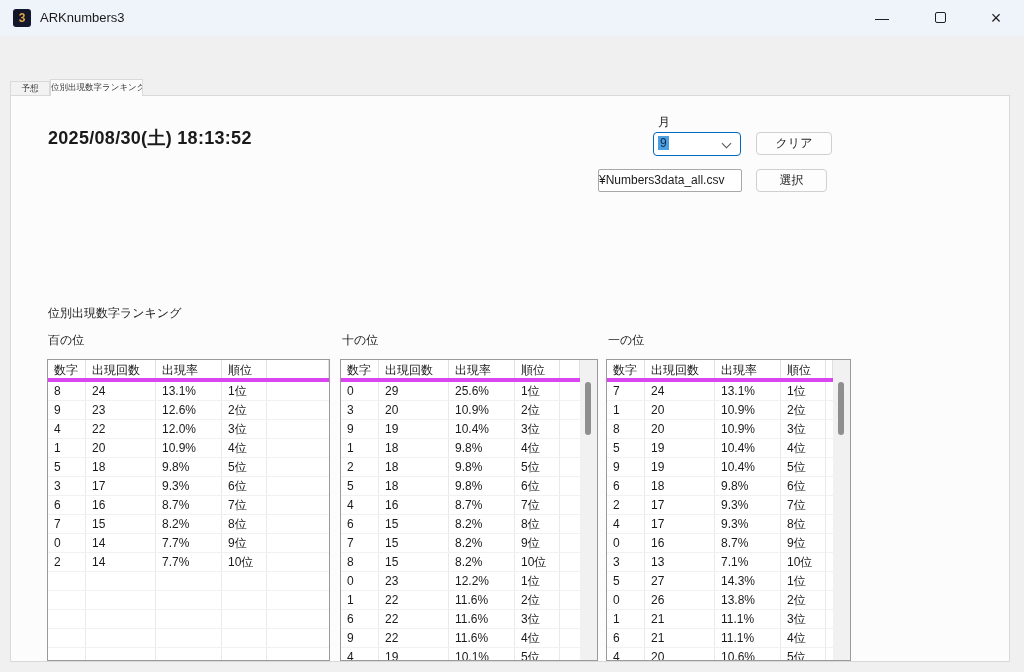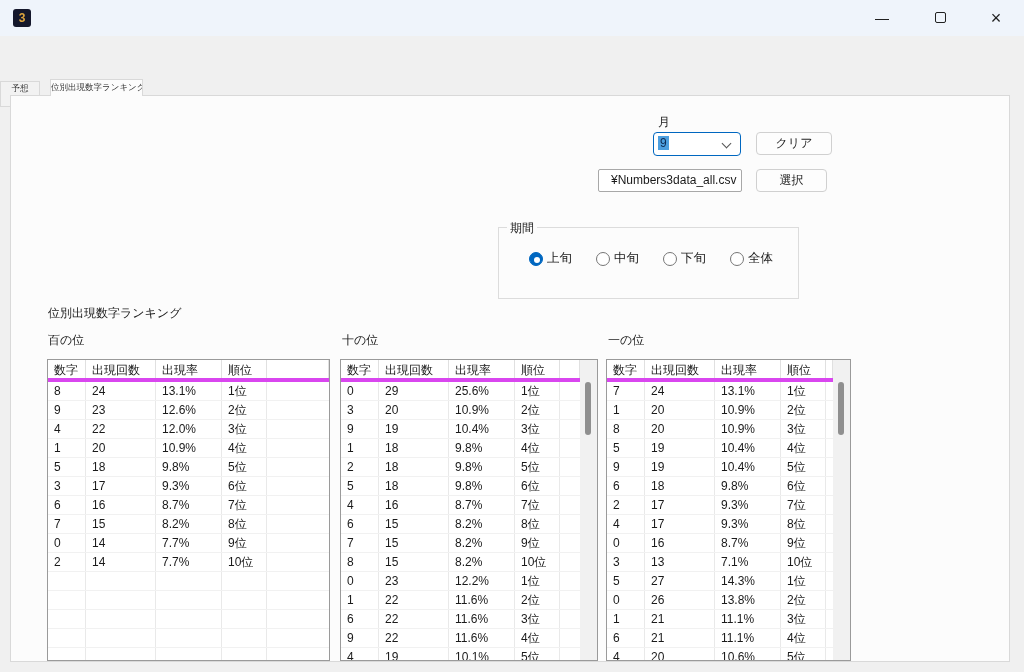--- a/index.html
+++ b/index.html
@@ -18,42 +18,42 @@
   .winbtn.max .sq { display:inline-block; width:11px; height:11px; border:1.2px solid #202020; border-radius:2px; margin-top:12px; }
   .winbtn.close { left:973px; font-size:18px; }
 
   
   .menubar { position:absolute; left:0; top:36px; width:1024px; height:24px; background:#fafafa; }
   .menu-item { position:absolute; left:8px; top:0; height:24px; line-height:24px; font-size:12px; padding:0 4px; }
 
   
   .tab { position:absolute; font-size:8.5px; color:#333; text-align:center; background:#f2f2f2;
          border:1px solid #d9d9d9; overflow:hidden; white-space:nowrap; }
-  .tab.t0 { left:0; top:81px; width:40px; height:26px; line-height:13px; }
+  .tab.t0 { left:10px; top:81px; width:40px; height:26px; line-height:13px; }
   .tab.active { background:#fcfcfc; border-bottom:none; z-index:3; }
   .tab.t1 { left:50px; top:79px; width:93px; height:17px; line-height:15px; }
 
   .panel { position:absolute; left:10px; top:95px; width:1000px; height:567px; background:#fcfcfc; border:1px solid #d9d9d9; z-index:1; }
 
   .datetime { position:absolute; left:48px; top:126px; font-size:18px; font-weight:bold; letter-spacing:.3px; color:#1a1a1a; }
 
   .month-label { position:absolute; left:658px; top:114px; font-size:12px; }
   .combo { position:absolute; left:653px; top:132px; width:88px; height:24px; background:#fff;
            border:1.5px solid #0067c0; border-radius:4px; font-size:12px; line-height:21px; }
   .combo .val { margin-left:4px; background:#4d9fdf; color:#0d2b52; padding:0 2px; }
   .combo .chev { position:absolute; right:10px; top:7px; width:7px; height:7px;
                  border-left:1.4px solid #555; border-bottom:1.4px solid #555; transform:rotate(-45deg); }
 
   .btn { position:absolute; background:#fdfdfd; border:1px solid #d0d0d0; border-radius:4px;
          font-size:12px; text-align:center; color:#1a1a1a; }
   .btn-clear { left:756px; top:132px; width:76px; height:23px; line-height:21px; }
   .btn-select { left:756px; top:169px; width:71px; height:23px; line-height:21px; }
 
   .file-input { position:absolute; left:598px; top:169px; width:144px; height:23px; background:#fff;
-                border:1px solid #a8a8a8; border-radius:2px; font-size:12px; line-height:21px; padding-left:12px;
+                border:1px solid #a8a8a8; border-radius:2px; font-size:12px; line-height:21px; padding-left:0;
                 white-space:nowrap; overflow:hidden; }
 
   .groupbox { position:absolute; left:498px; top:227px; width:301px; height:72px; border:1px solid #dcdcdc; }
   .groupbox .gb-label { position:absolute; left:8px; top:-8px; background:#fcfcfc; padding:0 3px; font-size:12px; }
   .radio-row { position:absolute; left:30px; top:22px; display:flex; gap:24px; }
   .radio-opt { display:flex; align-items:center; gap:4px; font-size:12.5px; }
   .radio-circle { width:14px; height:14px; border-radius:50%; background:#fff; border:1px solid #767676; }
   .radio-opt.selected .radio-circle { background:#0067c0; border-color:#0067c0; position:relative; }
   .radio-opt.selected .radio-circle::after { content:""; position:absolute; left:4px; top:4px; width:6px; height:6px;
                  border-radius:50%; background:#fff; }
@@ -73,63 +73,44 @@
   .sbar { position:absolute; right:0; top:0; bottom:0; width:17px; background:#f1f1f1; }
   .sbar .thumb { position:absolute; left:5px; top:22px; width:6px; height:53px; background:#8f8f8f; border-radius:3px; }
 </style>
 </head>
 <body>
 
 <div class="window">
 
   <div class="titlebar">
     <div class="app-icon">3</div>
+    <div class="title-text">ARKnumbers3</div>
     <div class="winbtn min">—</div>
     <div class="winbtn max"><span class="sq"></span></div>
     <div class="winbtn close">×</div>
   </div>
 
 
   <div class="tab t0">予想</div>
   <div class="tab t1 active">位別出現数字ランキング</div>
 
   <div class="panel"></div>
 
+  <div class="datetime" style="z-index:2;">2025/08/30(土) 18:13:52</div>
 
   <div class="month-label" style="z-index:2;">月</div>
   <div class="combo" style="z-index:2;">
     <span class="val">9</span>
     <span class="chev"></span>
   </div>
   <div class="btn btn-clear" style="z-index:2;">クリア</div>
 
   <div class="file-input" style="z-index:2;">¥Numbers3data_all.csv</div>
   <div class="btn btn-select" style="z-index:2;">選択</div>
 
-  <div class="groupbox" style="z-index:2;">
-    <div class="gb-label">期間</div>
-    <div class="radio-row">
-        <div class="radio-opt selected">
-          <span class="radio-circle"></span>
-          <span>上旬</span>
-        </div>
-        <div class="radio-opt">
-          <span class="radio-circle"></span>
-          <span>中旬</span>
-        </div>
-        <div class="radio-opt">
-          <span class="radio-circle"></span>
-          <span>下旬</span>
-        </div>
-        <div class="radio-opt">
-          <span class="radio-circle"></span>
-          <span>全体</span>
-        </div>
-      </div>
-  </div>
 
   <div class="section-label" style="z-index:2;">位別出現数字ランキング</div>
 
   <div class="tbl-label" style="left:48px; z-index:2;">百の位</div>
   <div class="tbl-label" style="left:342px; z-index:2;">十の位</div>
   <div class="tbl-label" style="left:608px; z-index:2;">一の位</div>
 
   <div class="tbl" style="left:47px; width:283px; z-index:2;">
       <div class="tgrid">
         <div class="trow thead">

